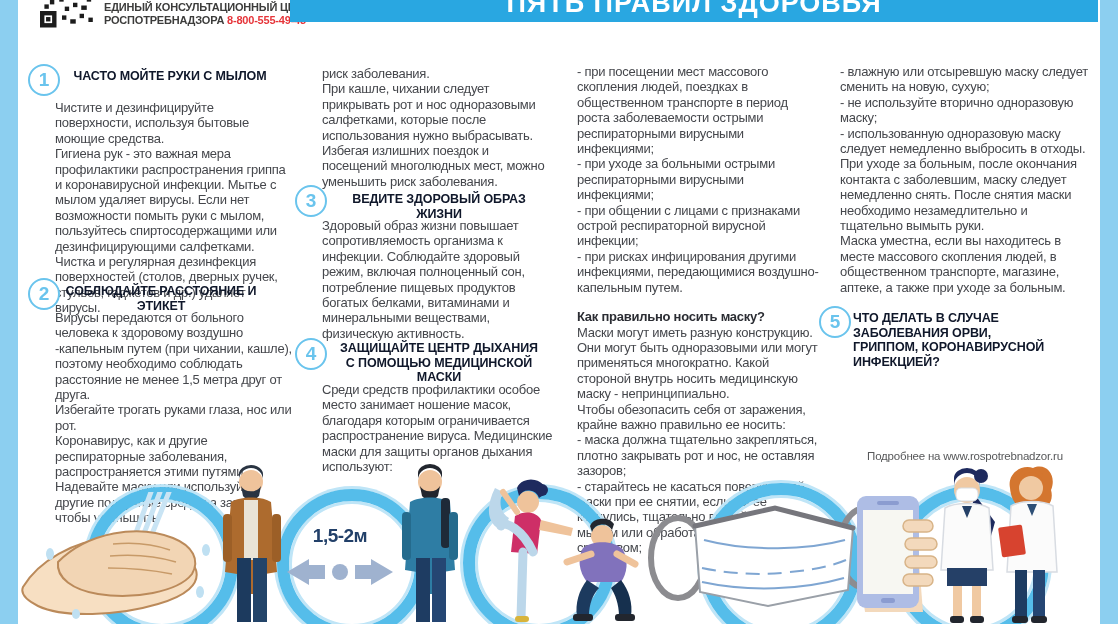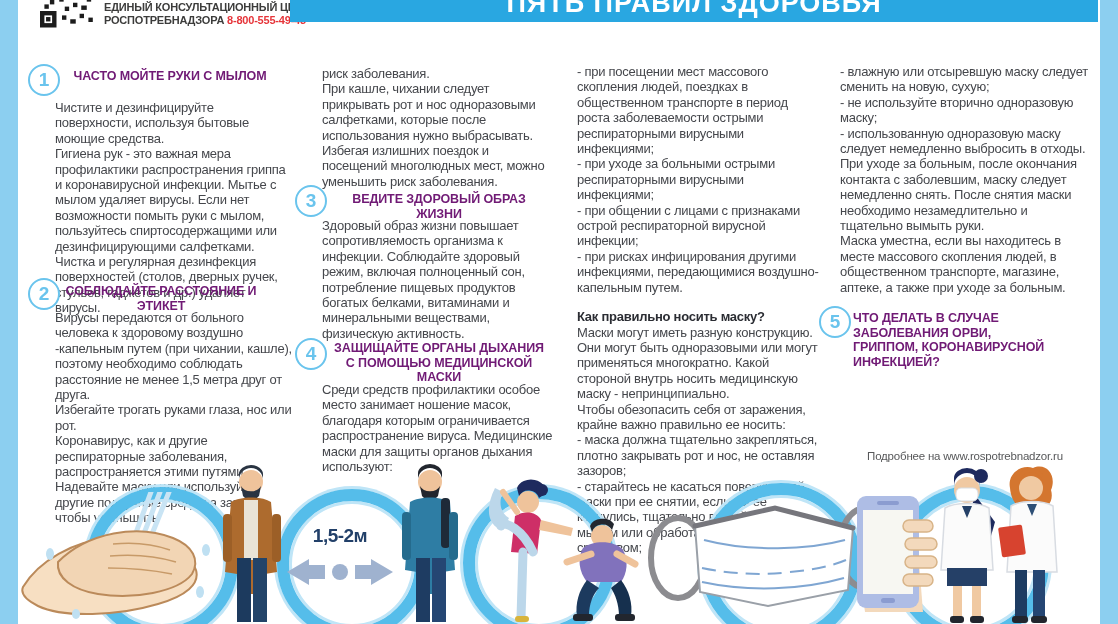--- a/index.html
+++ b/index.html
@@ -20,21 +20,21 @@
     color:#ffffff;font-size:27px;font-weight:bold;letter-spacing:1px;white-space:nowrap;
   }
   .hotline{font-size:11px;font-weight:bold;color:#3c3c3b;line-height:13px;letter-spacing:-0.2px;}
   .hotline .phone{color:#e6353a;}
   .num-circle{
     position:absolute;width:28px;height:28px;border:2px solid #6ac4ed;border-radius:50%;
     color:#6ac4ed;font-size:19px;font-weight:bold;
     display:flex;align-items:center;justify-content:center;background:#fff;
   }
   .sec-heading{
-    position:absolute;font-size:12.5px;font-weight:bold;color:#701a75;
+    position:absolute;font-size:12.5px;font-weight:bold;color:#0f172a;
     line-height:14.5px;letter-spacing:-0.1px;
   }
   .center{text-align:center;}
   .body-text{
     position:absolute;font-size:13px;line-height:15.4px;color:#45474c;
     letter-spacing:-0.25px;
   }
   .bold-sub{font-weight:bold;color:#2b2d33;}
   .footer-note{
     position:absolute;font-size:11.5px;color:#57585a;letter-spacing:-0.2px;text-align:center;
@@ -111,21 +111,21 @@
 
   <div class="body-text t" style="left:322px;top:66px;width:232px;">риск заболевания.
 При кашле, чихании следует прикрывать рот и нос одноразовыми салфетками, которые после использования нужно выбрасывать.
 Избегая излишних поездок и посещений многолюдных мест, можно уменьшить риск заболевания.</div>
 
   <div class="num-circle" style="left:295px;top:185px;">3</div>
   <div class="sec-heading center" style="left:328px;top:192px;width:222px;">ВЕДИТЕ ЗДОРОВЫЙ ОБРАЗ ЖИЗНИ</div>
   <div class="body-text t" style="left:322px;top:218px;width:232px;">Здоровый образ жизни повышает сопротивляемость организма к инфекции. Соблюдайте здоровый режим, включая полноценный сон, потребление пищевых продуктов богатых белками, витаминами и минеральными веществами, физическую активность.</div>
 
   <div class="num-circle" style="left:295px;top:338px;">4</div>
-  <div class="sec-heading center t" style="left:328px;top:341px;width:222px;">ЗАЩИЩАЙТЕ ОРГАНЫ ДЫХАНИЯ
+  <div class="sec-heading center t" style="left:328px;top:341px;width:222px;">ЗАЩИЩАЙТЕ ЦЕНТР ДЫХАНИЯ
 С ПОМОЩЬЮ МЕДИЦИНСКОЙ МАСКИ</div>
   <div class="body-text" style="left:577px;top:64px;width:246px;">
     <div class="t">- при посещении мест массового скопления людей, поездках в общественном транспорте в период роста заболеваемости острыми респираторными вирусными инфекциями;
 - при уходе за больными острыми респираторными вирусными инфекциями;
 - при общении с лицами с признаками острой респираторной вирусной инфекции;
 - при рисках инфицирования другими инфекциями, передающимися воздушно-капельным путем.</div>
     <div class="bold-sub" style="margin-top:14px;">Как правильно носить маску?</div>
     <div class="t">Маски могут иметь разную конструкцию. Они могут быть одноразовыми или могут применяться многократно. Какой стороной внутрь носить медицинскую маску - непринципиально.
 Чтобы обезопасить себя от заражения, крайне важно правильно ее носить:
 - маска должна тщательно закрепляться, плотно закрывать рот и нос, не оставляя зазоров;

